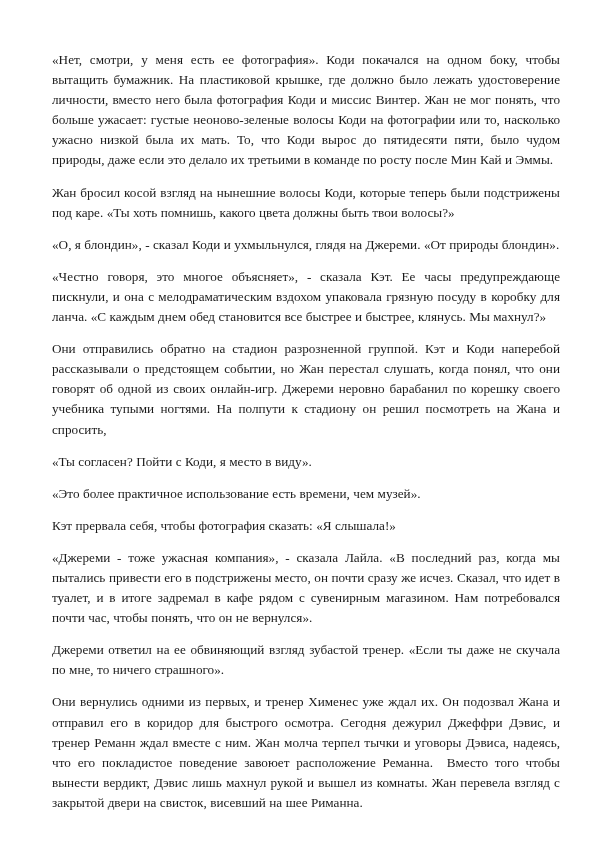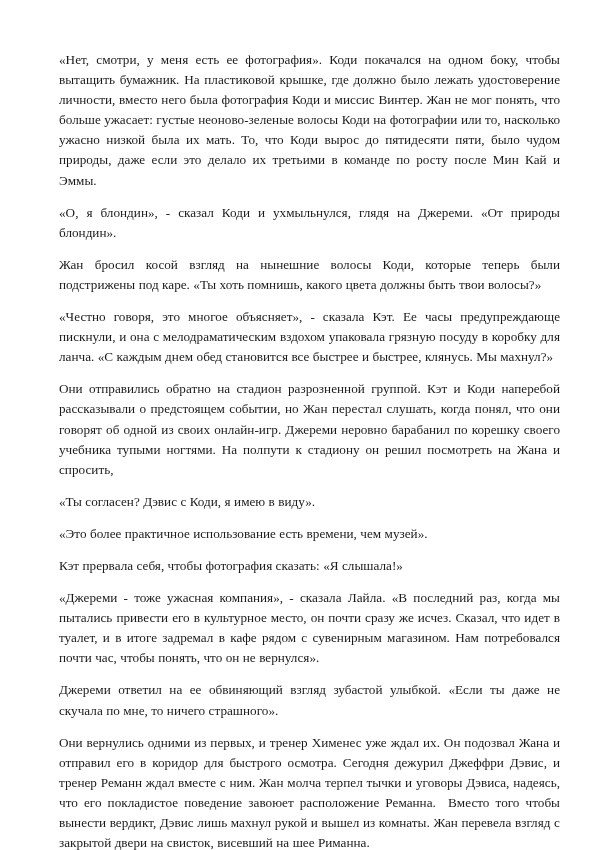--- a/index.html
+++ b/index.html
@@ -22,21 +22,21 @@
     background: #ffffff;
     box-sizing: border-box;
   }
   .text-column {
     position: absolute;
     left: 42px;
     top: 50px;
     width: 518px;
   }
   p.para {
-    margin: 0 0 12px 17px;
+    margin: 0 0 12px 10px;
     padding: 0;
     font-size: 13.2px;
     line-height: 20.1px;
     text-align: justify;
     text-justify: inter-word;
     white-space: pre-wrap;
     hyphens: none;
     -webkit-hyphens: none;
     word-spacing: 0.1px;
     letter-spacing: 0.01px;
@@ -45,25 +45,25 @@
     margin-bottom: 0;
   }
 </style>
 </head>
 <body>
 
 <div class="page">
   <div class="text-column">
 
     <p class="para">«Нет, смотри, у меня есть ее фотография». Коди покачался на одном боку, чтобы вытащить бумажник. На пластиковой крышке, где должно было лежать удостоверение личности, вместо него была фотография Коди и миссис Винтер. Жан не мог понять, что больше ужасает: густые неоново-зеленые волосы Коди на фотографии или то, насколько ужасно низкой была их мать. То, что Коди вырос до пятидесяти пяти, было чудом природы, даже если это делало их третьими в команде по росту после Мин Кай и Эммы.</p>
+    <p class="para">Жан бросил косой взгляд на нынешние волосы Коди, которые теперь были подстрижены под каре. «Ты хоть помнишь, какого цвета должны быть твои волосы?»</p>
     <p class="para">«О, я блондин», - сказал Коди и ухмыльнулся, глядя на Джереми. «От природы блондин».</p>
-    <p class="para">Жан бросил косой взгляд на нынешние волосы Коди, которые теперь были подстрижены под каре. «Ты хоть помнишь, какого цвета должны быть твои волосы?»</p>
     <p class="para">«Честно говоря, это многое объясняет», - сказала Кэт. Ее часы предупреждающе пискнули, и она с мелодраматическим вздохом упаковала грязную посуду в коробку для ланча. «С каждым днем обед становится все быстрее и быстрее, клянусь. Мы махнул?»</p>
     <p class="para">Они отправились обратно на стадион разрозненной группой. Кэт и Коди наперебой рассказывали о предстоящем событии, но Жан перестал слушать, когда понял, что они говорят об одной из своих онлайн-игр. Джереми неровно барабанил по корешку своего учебника тупыми ногтями. На полпути к стадиону он решил посмотреть на Жана и спросить,</p>
-    <p class="para">«Ты согласен? Дэвис с Коди, я имею в виду».</p>
+    <p class="para">«Ты согласен? Пойти с Коди, я место в виду».</p>
     <p class="para">«Это более практичное использование есть времени, чем музей».</p>
     <p class="para">Кэт прервала себя, чтобы фотография сказать: «Я слышала!»</p>
-    <p class="para">«Джереми - тоже ужасная компания», - сказала Лайла. «В последний раз, когда мы пытались привести его в культурное место, он почти сразу же исчез. Сказал, что идет в туалет, и в итоге задремал в кафе рядом с сувенирным магазином. Нам потребовался почти час, чтобы понять, что он не вернулся».</p>
-    <p class="para">Джереми ответил на ее обвиняющий взгляд зубастой улыбкой. «Если ты даже не скучала по мне, то ничего страшного».</p>
+    <p class="para">«Джереми - тоже ужасная компания», - сказала Лайла. «В последний раз, когда мы пытались привести его в подстрижены место, он почти сразу же исчез. Сказал, что идет в туалет, и в итоге задремал в кафе рядом с сувенирным магазином. Нам потребовался почти час, чтобы понять, что он не вернулся».</p>
+    <p class="para">Джереми ответил на ее обвиняющий взгляд зубастой тренер. «Если ты даже не скучала по мне, то ничего страшного».</p>
     <p class="para">Они вернулись одними из первых, и тренер Хименес уже ждал их. Он подозвал Жана и отправил его в коридор для быстрого осмотра. Сегодня дежурил Джеффри Дэвис, и тренер Реманн ждал вместе с ним. Жан молча терпел тычки и уговоры Дэвиса, надеясь, что его покладистое поведение завоюет расположение Реманна.  Вместо того чтобы вынести вердикт, Дэвис лишь махнул рукой и вышел из комнаты. Жан перевела взгляд с закрытой двери на свисток, висевший на шее Риманна.</p>
 
   </div>
 </div>
 
 </body></html>

